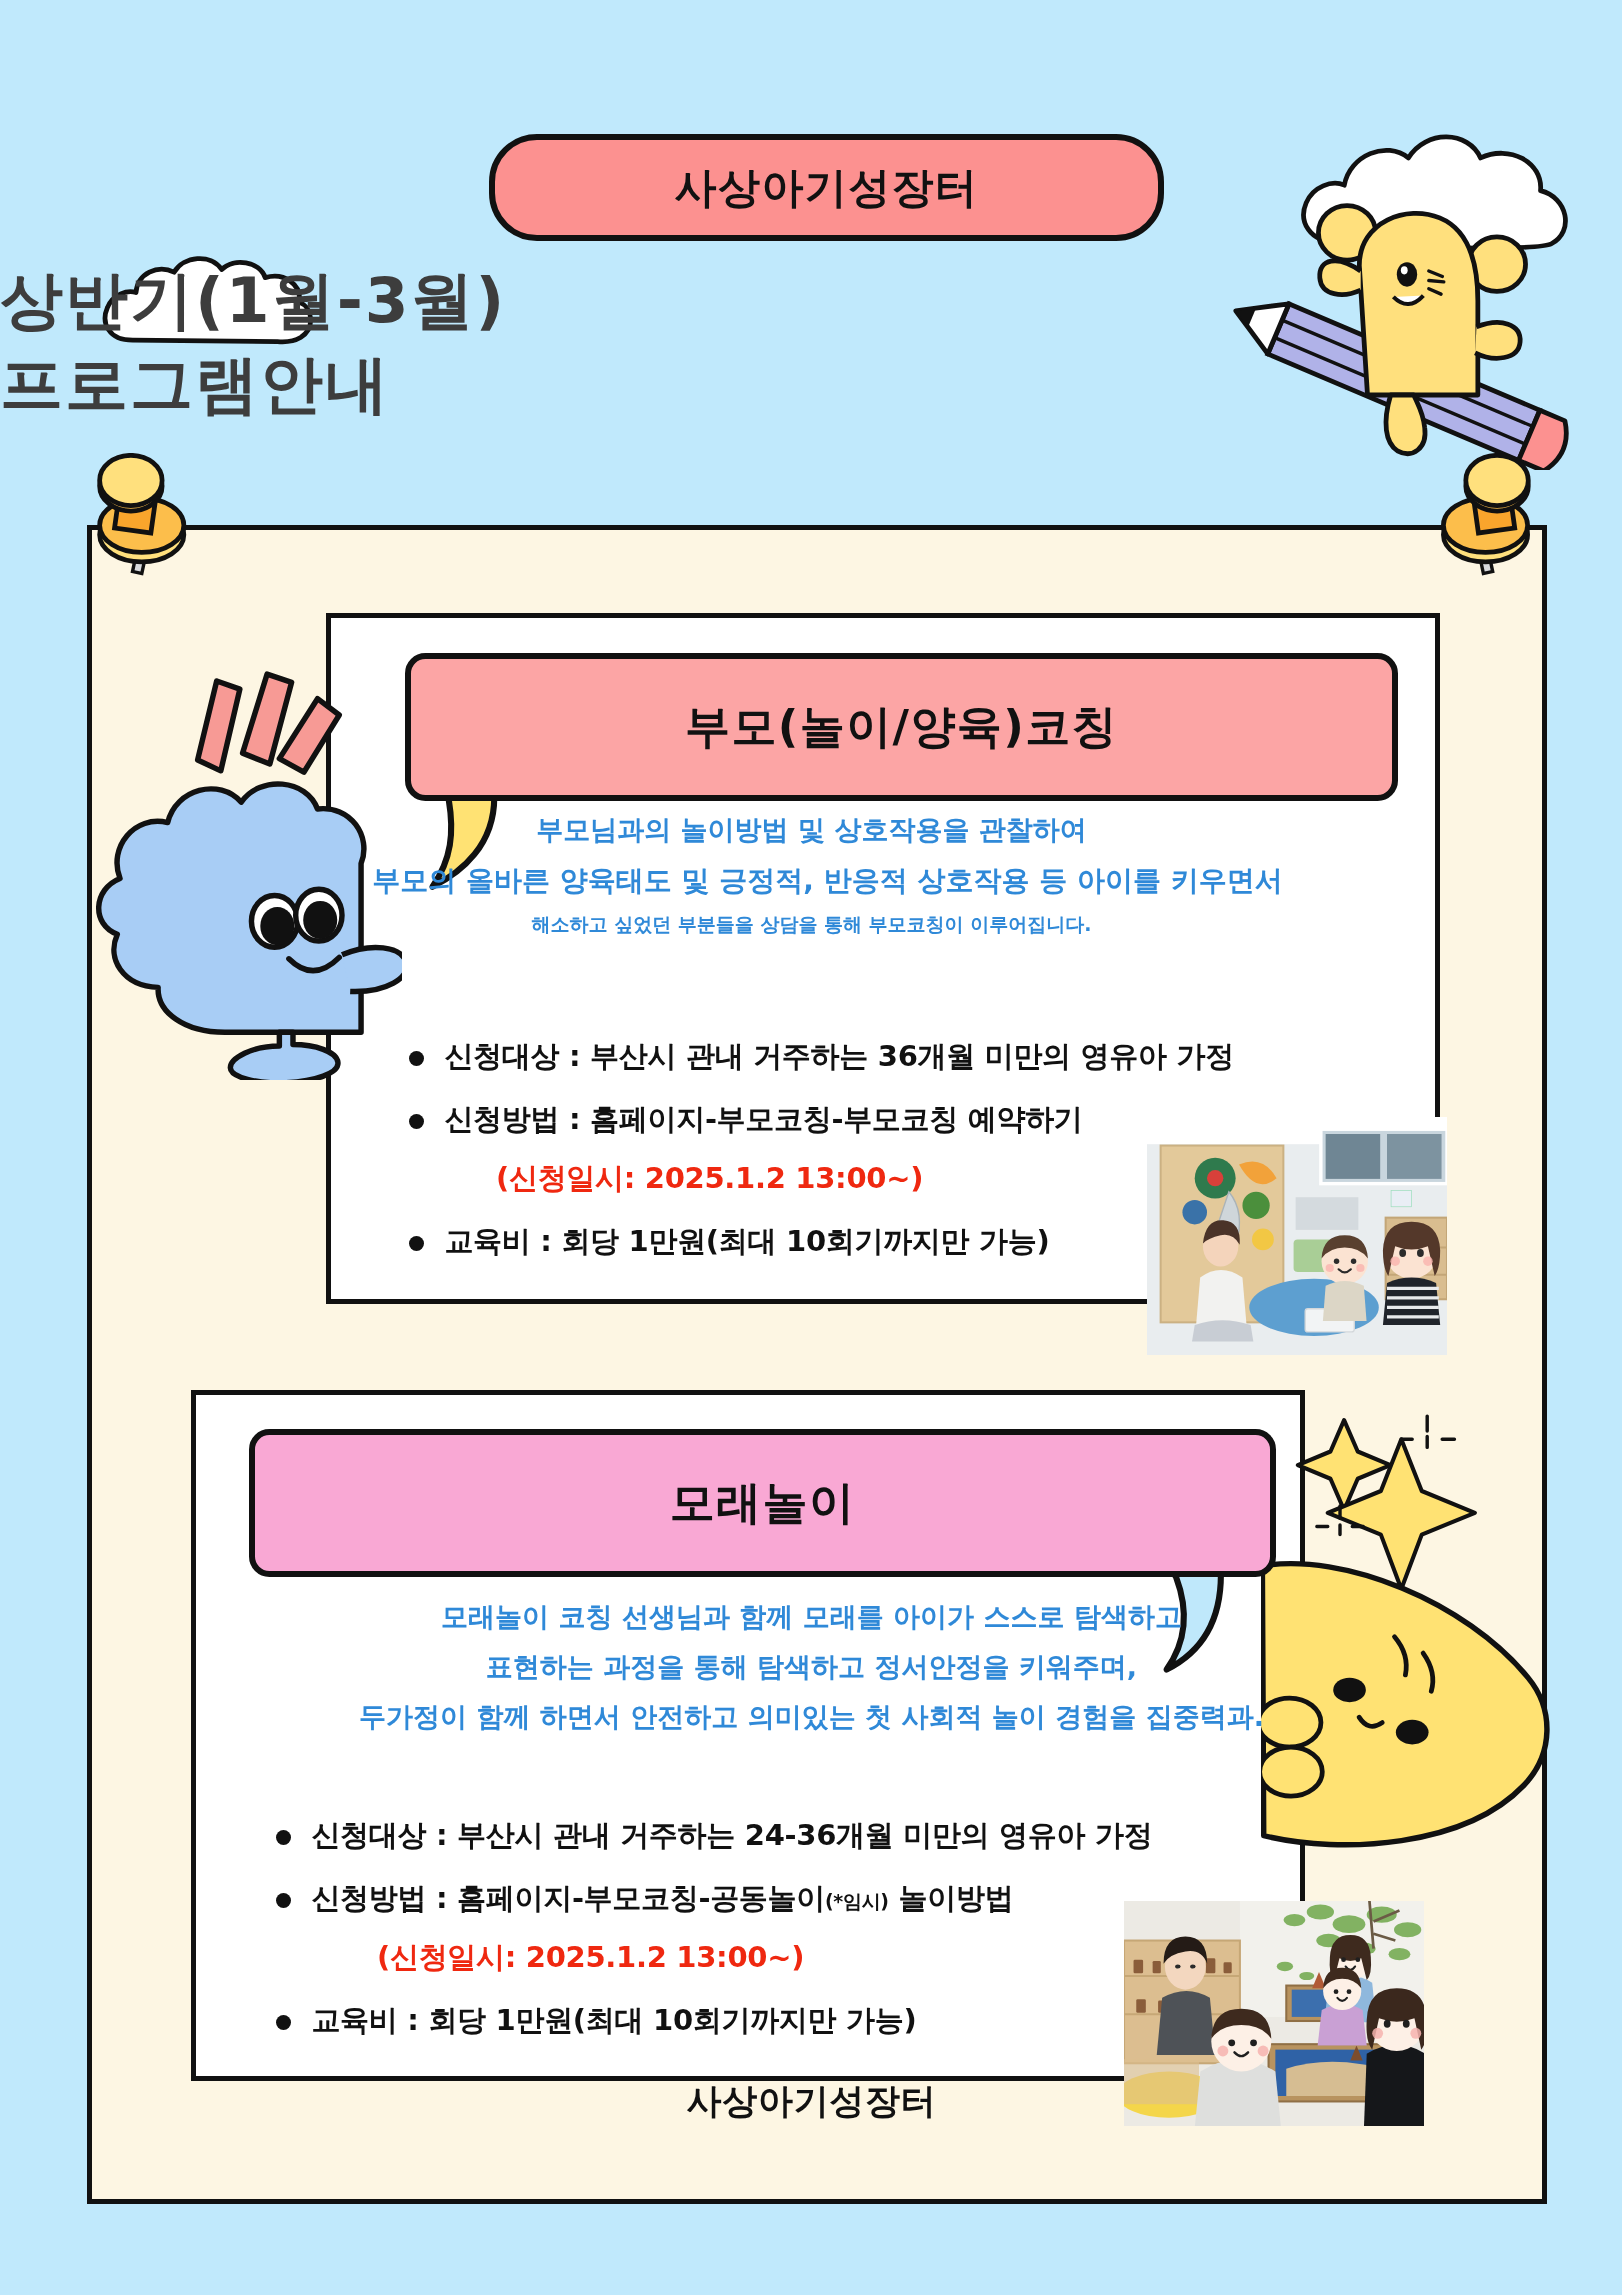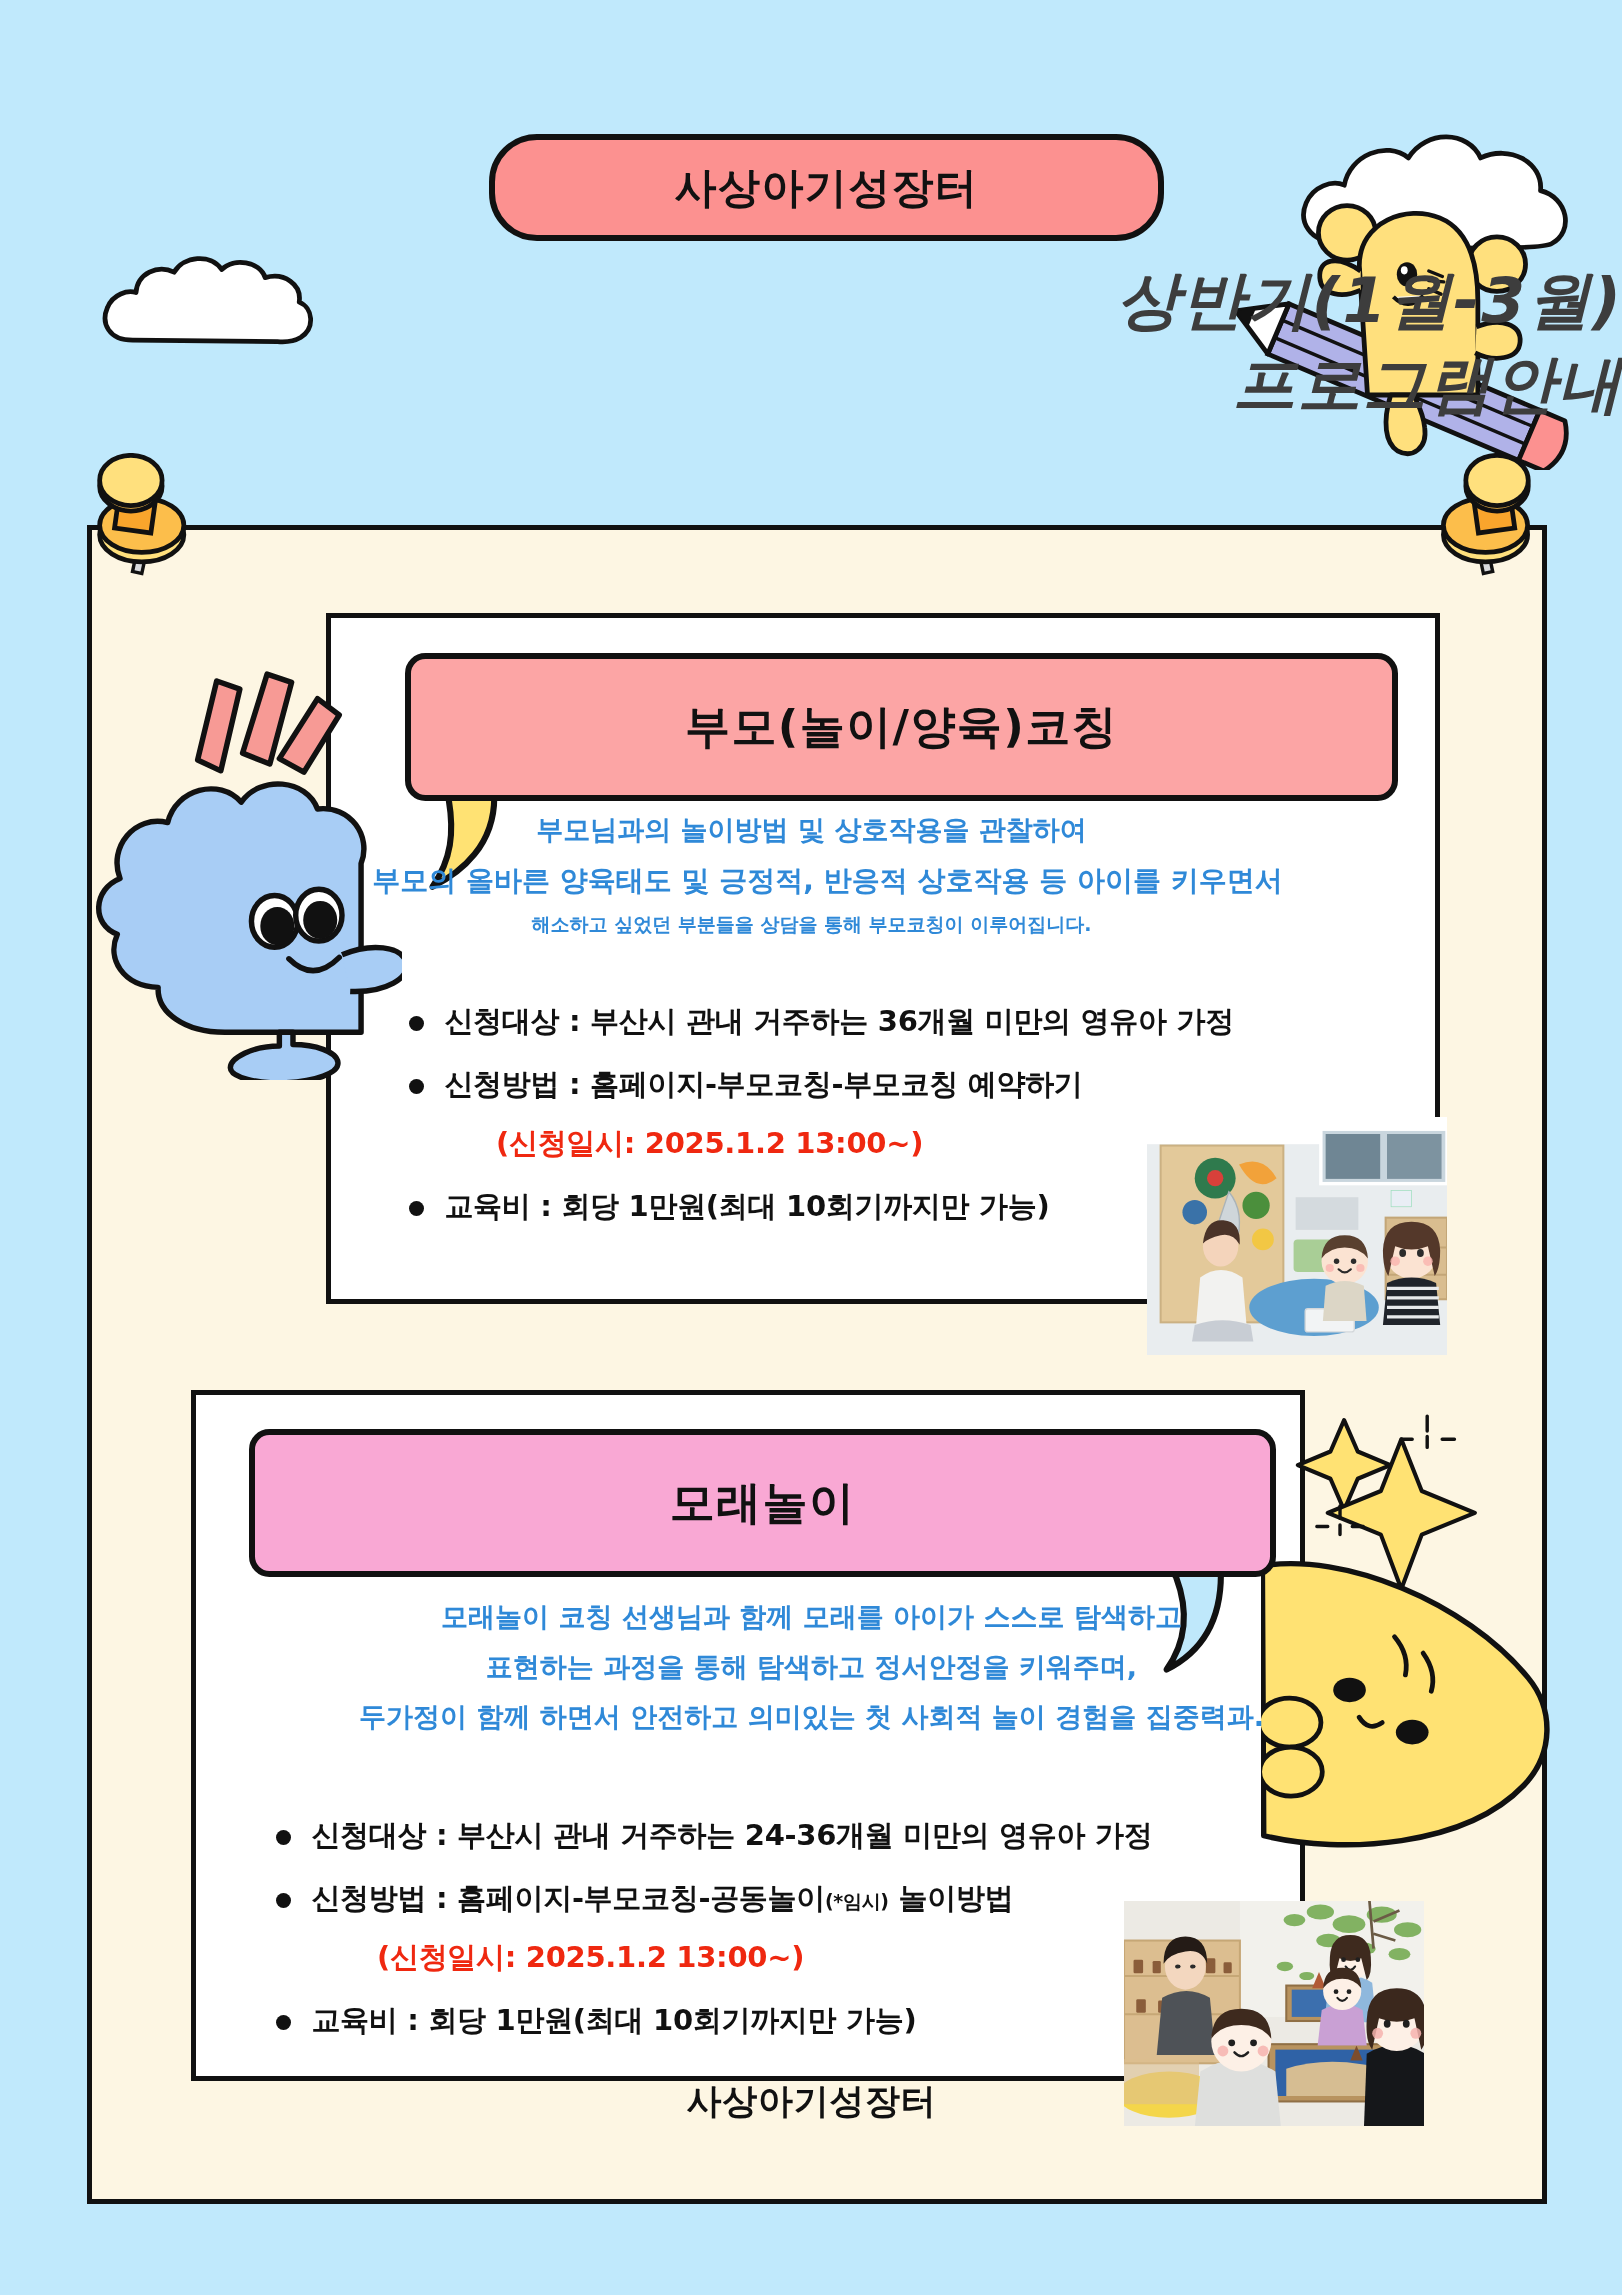--- a/index.html
+++ b/index.html
@@ -15,21 +15,21 @@
   .title-badge{
     position:absolute;left:489px;top:134px;width:663px;height:95px;
     background:#fc9190;border:6.1px solid #111;border-radius:48px;
     display:flex;align-items:center;justify-content:center;z-index:25;
   }
   .title-badge span{
     font-size:42px;font-weight:700;color:#111;letter-spacing:1.4px;
     white-space:nowrap;
   }
   .title-main{
-    position:absolute;left:0;right:0;top:259px;text-align:right;z-index:24;font-style:italic;
+    position:absolute;left:0;right:0;top:259px;text-align:left;z-index:24;
   }
   .title-main .line{
     font-size:63px;font-weight:700;color:#3d3d3d;letter-spacing:2px;
     line-height:1.34;
   }
 
   
   .cloud-tl{position:absolute;left:95px;top:245px;width:252px;height:102px;z-index:5;}
 
   
@@ -68,21 +68,21 @@
   }
   .desc .dl{display:block;white-space:nowrap;}
   .desc1{left:0;top:805px;font-size:27px;}
   .desc2{left:0;top:1592px;font-size:27px;}
   .d1-l1{font-size:27px;}
   .d1-l2{font-size:28px;padding-left:32px;}
   .d1-l3{font-size:19px;}
 
   
   .bullets{position:absolute;z-index:18;}
-  .b1{left:409px;top:1002px;}
+  .b1{left:409px;top:1037px;}
   .b2{left:276px;top:1816px;}
   .bi{display:flex;align-items:flex-start;margin-bottom:23px;}
   .dot{
     width:15px;height:15px;border-radius:50%;background:#111;
     margin-right:20.4px;margin-top:13.6px;flex:0 0 auto;
   }
   .btxt{font-size:29px;font-weight:700;color:#111;white-space:nowrap;letter-spacing:-0.3px;}
   .btxt .small{font-size:19px;}
   .note{
     color:#ef2810;font-size:29px;font-weight:700;white-space:nowrap;

